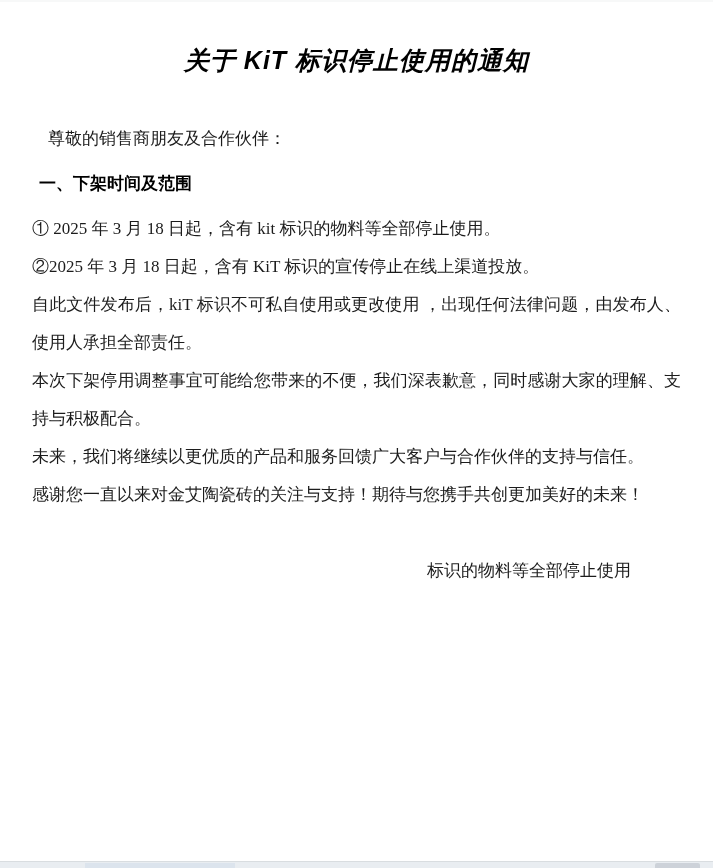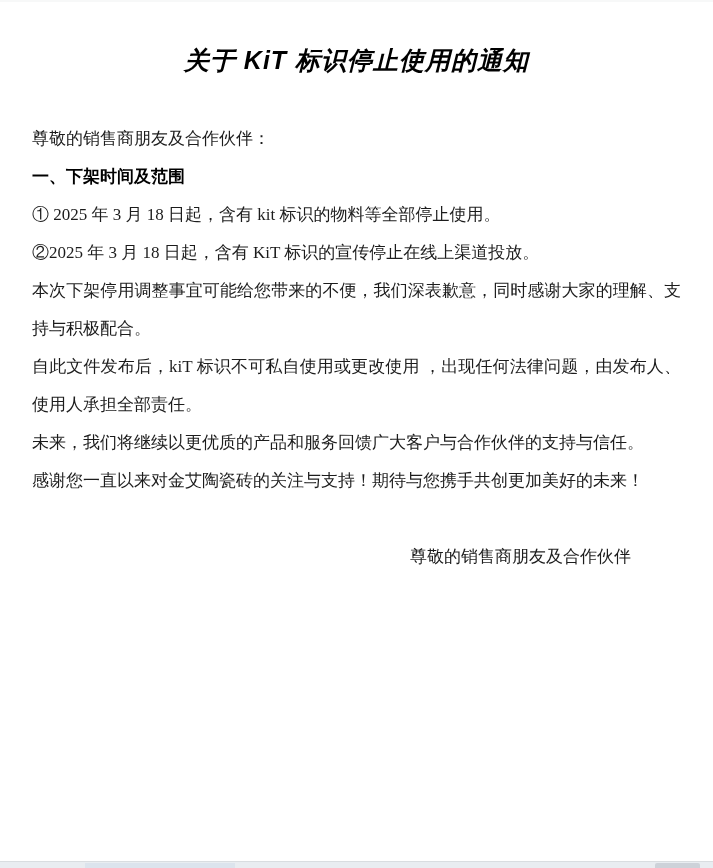--- a/index.html
+++ b/index.html
@@ -28,35 +28,35 @@
     line-height: 40px;
     font-size: 25px;
     font-weight: bold;
     text-align: center;
     color: #000000;
     font-family: "Liberation Sans", "DejaVu Sans", sans-serif;
     letter-spacing: 1px;
     font-style: italic;
   }
   .greeting {
-    margin: 40px 0 0 0;
+    margin: 40px 0 0 16px;
   }
   .para, .greeting, .heading {
     font-size: 17px;
     line-height: 38px;
   }
   .para {
     margin: 0;
     text-align: justify;
   }
   .indent {
     text-indent: 2em;
   }
   .heading {
-    margin: 0;
+    margin: 7px;
     font-weight: bold;
     color: #000000;
     font-family: "Liberation Sans", "DejaVu Sans", sans-serif;
   }
   .signature {
     margin: 38px 50px 0 auto;
     width: max-content;
     text-align: center;
   }
   .signature p {
@@ -102,30 +102,30 @@
     <p class="greeting">尊敬的销售商朋友及合作伙伴：</p>
 
 
     <h2 class="heading">一、下架时间及范围</h2>
 
     <p class="para">① 2025 年 3 月 18 日起，含有 kit 标识的物料等全部停止使用。</p>
 
     <p class="para">②2025 年 3 月 18 日起，含有 KiT 标识的宣传停止在线上渠道投放。</p>
 
 
+    <p class="para">自此文件发布后，kiT 标识不可私自使用或更改使用 ，出现任何法律问题，由发布人、使用人承担全部责任。</p>
+
     <p class="para">本次下架停用调整事宜可能给您带来的不便，我们深表歉意，同时感谢大家的理解、支持与积极配合。</p>
-
-    <p class="para">自此文件发布后，kiT 标识不可私自使用或更改使用 ，出现任何法律问题，由发布人、使用人承担全部责任。</p>
 
     <p class="para">未来，我们将继续以更优质的产品和服务回馈广大客户与合作伙伴的支持与信任。</p>
 
     <p class="para">感谢您一直以来对金艾陶瓷砖的关注与支持！期待与您携手共创更加美好的未来！</p>
 
     <div class="signature">
-      <p>尊敬的销售商朋友及合作伙伴</p>
+      <p>标识的物料等全部停止使用</p>
     </div>
 
   </div>
 
   <div class="hscrollbar">
     <div class="track-highlight"></div>
     <div class="thumb"></div>
   </div>
 </div>
 

